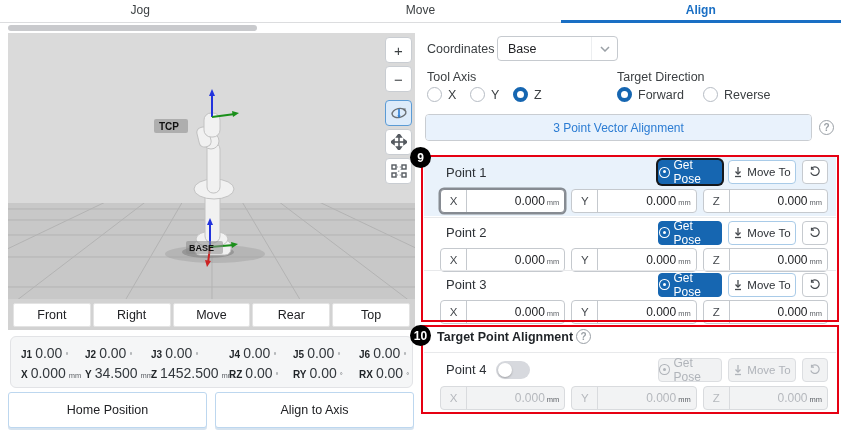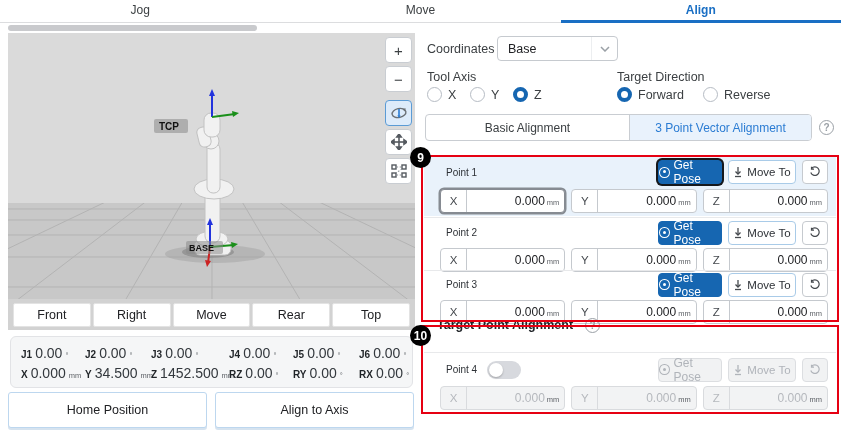--- a/index.html
+++ b/index.html
@@ -54,21 +54,21 @@
   .seg.basic { width:204px; border-right:1px solid #c9cdd2; }
   .seg.vector { flex:1; }
   .seg.active { background:#e9f2fc; color:#2b7cd3; }
 
   .help { width:15px; height:15px; border-radius:50%; border:1.3px solid #9aa0a6; color:#9aa0a6; font-size:10px; font-weight:bold; display:flex; align-items:center; justify-content:center; }
   .help.abs { position:absolute; }
 
   
   .pblock { position:absolute; left:424px; width:412px; }
   .phead { display:flex; align-items:center; padding:0 8px 0 22px; height:30px; }
-  .pname { flex:1; font-size:10px; color:#2d3136; }
+  .pname { flex:1; font-size:13px; color:#2d3136; }
   .pbtns { display:flex; align-items:center; gap:6px; }
   .btn-getpose { width:64px; height:24px; background:#1666b1; border:1px solid #1666b1; border-radius:4px; color:#fff; font-size:12px; display:flex; align-items:center; justify-content:center; gap:4px; cursor:pointer; }
   .btn-getpose.focused { box-shadow:0 0 0 2px #15181c; }
   .btn-moveto { width:68px; height:24px; background:#fff; border:1px solid #a9cbe8; border-radius:4px; color:#2d3136; font-size:11.5px; display:flex; align-items:center; justify-content:center; gap:4px; cursor:pointer; }
   .btn-reset { width:26px; height:24px; background:#fff; border:1px solid #c6cacf; border-radius:4px; display:flex; align-items:center; justify-content:center; cursor:pointer; }
   .gp-icon { width:11px; height:11px; border-radius:50%; border:1.5px solid currentColor; position:relative; }
   .gp-icon::after { content:""; position:absolute; left:2.5px; top:2.5px; width:3px; height:3px; border-radius:50%; background:currentColor; }
   .pfields { display:flex; gap:6px; padding:0 8px 0 16px; height:24px; margin-top:2px; }
   .field { flex:1; display:flex; border:1px solid #c5c9ce; border-radius:4px; background:#fff; overflow:hidden; height:24px; }
   .field.focused { box-shadow:0 0 0 1.5px #868b92; border-color:#868b92; }
@@ -79,21 +79,21 @@
   .disabled .btn-getpose { background:#f1f2f3; border-color:#dcdee1; color:#b0b4ba; }
   .disabled .btn-moveto, .disabled .btn-reset { background:#f1f2f3; border-color:#dcdee1; color:#b0b4ba; }
   .disabled .btn-reset svg path { stroke:#b0b4ba; }
   .disabled .field { background:#f2f3f4; border-color:#d9dbde; }
   .disabled .f-axis { color:#b5b8bd; border-right-color:#d9dbde; }
   .disabled .f-val { color:#b5b8bd; }
 
   .hrline { position:absolute; left:424px; width:412px; height:1px; background:#e8e9eb; }
 
   
-  .tp-title { position:absolute; left:437px; top:318px; display:flex; align-items:flex-start; gap:12px; }
+  .tp-title { position:absolute; left:437px; top:329px; display:flex; align-items:center; gap:3px; }
   .tp-title b { font-size:12.5px; color:#1f2327; }
   .toggle { width:34px; height:18px; border-radius:9px; background:#d7d9de; position:relative; margin-left:10px; cursor:pointer; }
   .toggle .knob { position:absolute; left:2px; top:2px; width:14px; height:14px; border-radius:50%; background:#fff; box-shadow:0 1px 2px rgba(0,0,0,.25); }
 
   
   .annotation { position:absolute; border:2.5px solid #e60012; pointer-events:none; }
   #anno-9 { left:421px; top:155px; width:418px; height:167px; }
   #anno-10 { left:421px; top:325px; width:418px; height:89px; }
   .badge { position:absolute; width:21px; height:21px; border-radius:50%; background:#000; color:#fff; font-size:12px; font-weight:bold; display:flex; align-items:center; justify-content:center; pointer-events:none; }
 </style>
@@ -319,21 +319,20 @@
   <div class="radio-item" style="left:617px; top:87px;">
       <span class="radio on"></span>
       <span>Forward</span>
     </div>
   <div class="radio-item" style="left:703px; top:87px;">
       <span class="radio"></span>
       <span>Reverse</span>
     </div>
 
   <div class="segctl">
-    <div class="seg basic">Basic Alignment</div>
     <div class="seg vector active">3 Point Vector Alignment</div>
   </div>
   <div class="help abs" style="left:819px; top:120px;">?</div>
 
   <div class="pblock" style="top:157px; height:59px; background:#e9f2fb;">
     <div class="phead">
       <span class="pname">Point 1</span>
       <span class="pbtns">
         <span class="btn-getpose focused">
             <span class="gp-icon"></span>

